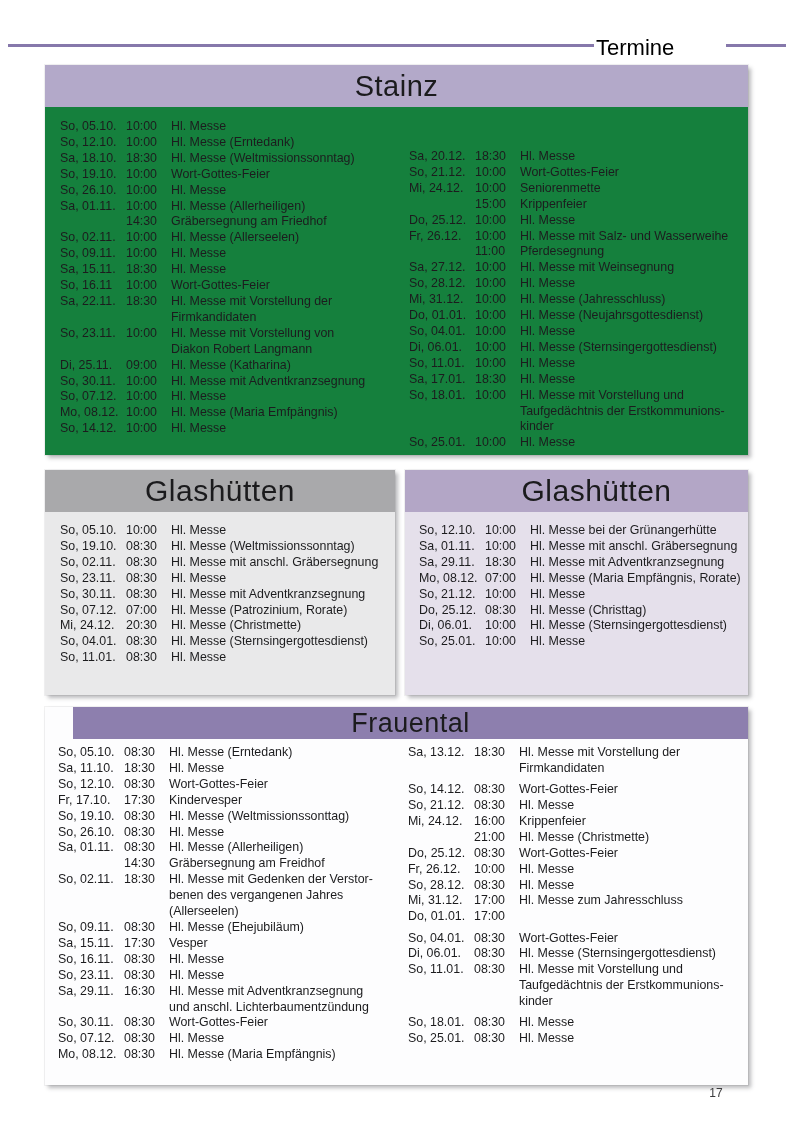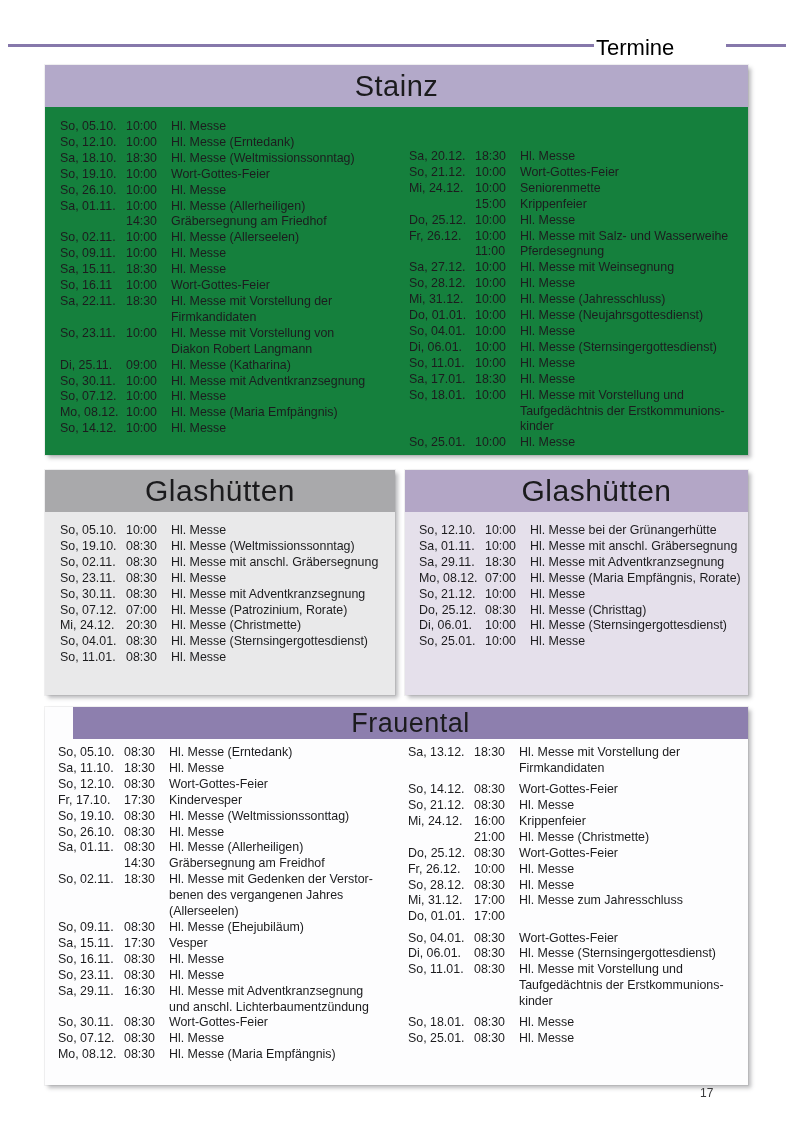--- a/index.html
+++ b/index.html
@@ -49,21 +49,21 @@
   #glashuetten .box-header { height: 42px; font-size: 30px; background: #b3a6c6; }
   #glashuetten .box-body { padding: 11px 4px 0 14px; }
 
   #frauental { left: 45px; top: 707px; width: 703px; height: 378px; background: #fdfdfe; }
   #frauental .box-header { height: 32px; font-size: 27px; background: #8d7fae; }
   #frauental .box-body { padding: 6px 6px 0 13px; }
   #frauental .col + .col { padding-left: 16px; }
 
   #page-number {
     position: absolute; left: 700px; top: 1086px; width: 32px;
-    text-align: left; font-size: 12px; color: #3a3a3c;
+    text-align: center; font-size: 12px; color: #3a3a3c;
   }
 </style>
 </head>
 <body>
 
 <div>
   <div class="hrule" id="rule-left" style="background-color: rgb(134, 120, 171);"></div>
   <div id="termine">Termine</div>
   <div class="hrule" id="rule-right" style="background-color: rgb(134, 120, 171);"></div>
 </div>

